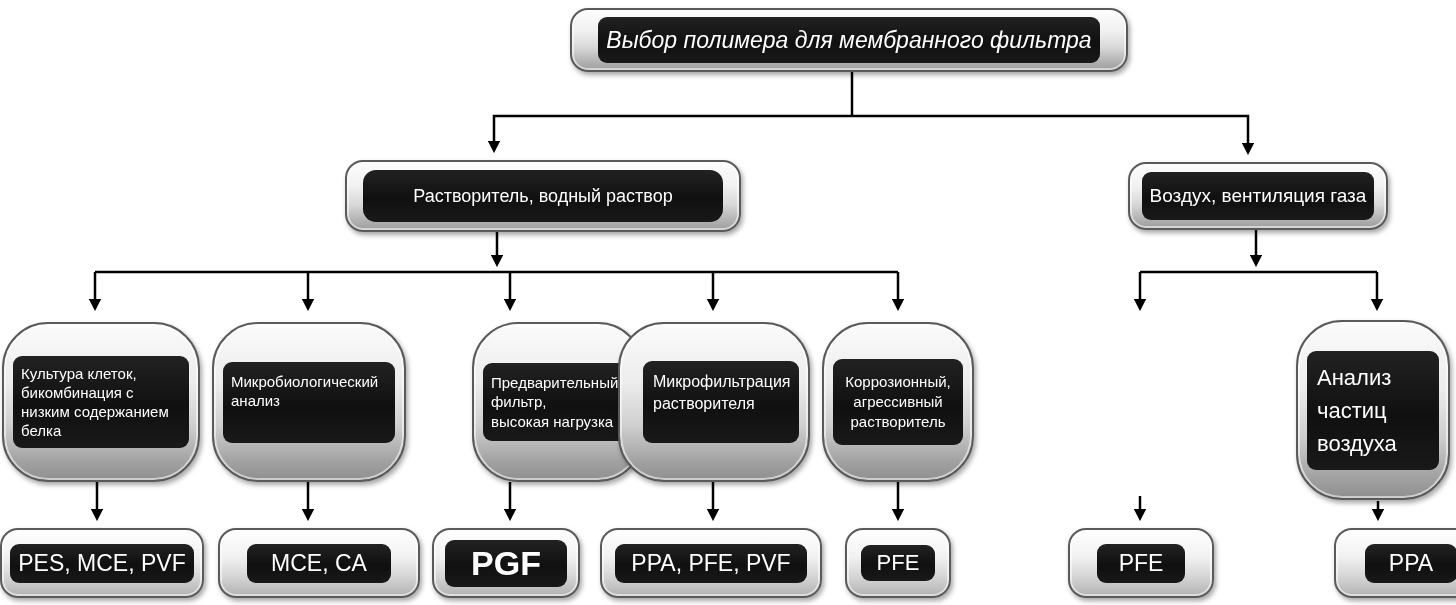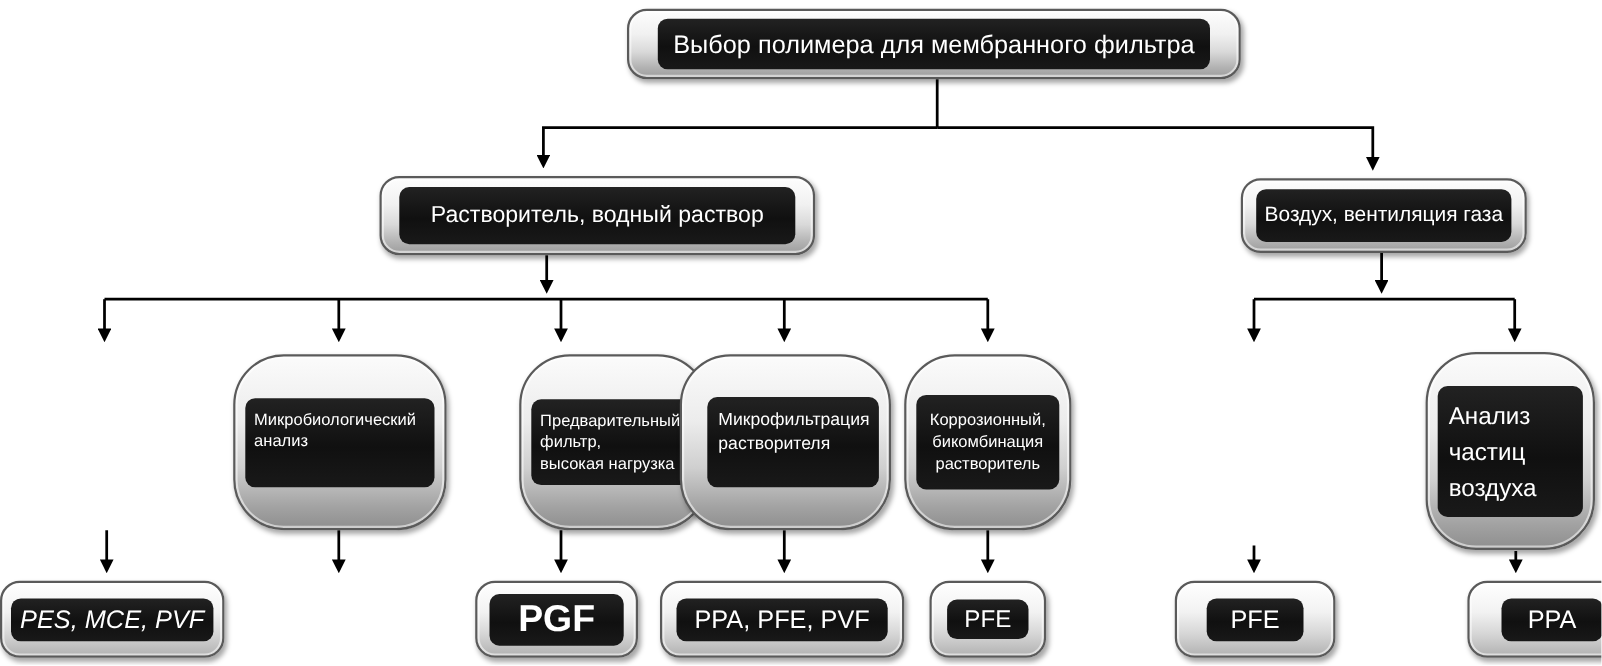--- a/index.html
+++ b/index.html
@@ -61,66 +61,75 @@
       <path d="M97,482 V518" marker-end="url(#arr)"></path>
       <path d="M308,482 V518" marker-end="url(#arr)"></path>
       <path d="M510,482 V518" marker-end="url(#arr)"></path>
       <path d="M713,482 V518" marker-end="url(#arr)"></path>
       <path d="M898,482 V518" marker-end="url(#arr)"></path>
       <path d="M1140,496 V518" marker-end="url(#arr)"></path>
       <path d="M1378,501 V518" marker-end="url(#arr)"></path>
     </g>
   </svg>
 
-  <div class="node rect" style="left:570px;top:8px;width:558px;height:64px;">
+  <div class="node rect" style="left:570px;top:8px;width:558px;height:64px;font-style:italic;">
     <div class="inner lbl" style="flex:1;margin:7px 26px;font-size:23px;">Выбор полимера для мембранного фильтра</div>
   </div>
 
   <div class="node rect" style="left:345px;top:160px;width:396px;height:72px;">
-    <div class="inner lbl" style="flex:1;margin:8px 16px;font-size:21px;">Растворитель, водный раствор</div>
+    <div class="inner lbl" style="flex:1;margin:8px 16px;font-size:18px;border-radius:13px;">Растворитель, водный раствор</div>
   </div>
 
   <div class="node rect" style="left:1128px;top:162px;width:260px;height:68px;">
     <div class="inner lbl" style="flex:1;margin:8px 12px;font-size:19px;">Воздух, вентиляция газа</div>
   </div>
 
+  <div class="node big" style="left:2px;top:322px;width:198px;height:160px;">
+    <div class="inner lbl" style="font-size:15px;line-height:1.28;padding:8px 8px;min-height:92px;">Культура клеток,
+бикомбинация с
+низким содержанием
+белка</div>
+  </div>
 
   <div class="node big" style="left:212px;top:322px;width:194px;height:160px;">
     <div class="inner lbl" style="font-size:15px;line-height:1.3;padding:10px 8px 32px 8px;min-height:76px;align-items:flex-start;">Микробиологический
 анализ</div>
   </div>
 
   <div class="node big" style="left:430px;top:322px;width:172px;height:160px;margin-left:42px;">
     <div class="inner lbl" style="font-size:15px;line-height:1.3;padding:10px 8px;min-height:76px;">Предварительный
 фильтр,
 высокая нагрузка</div>
   </div>
 
   <div class="node big" style="left:618px;top:322px;width:192px;height:160px;padding-left:23px;">
     <div class="inner lbl" style="font-size:16px;line-height:1.35;padding:10px 8px 28px 10px;min-height:76px;align-items:flex-start;">Микрофильтрация
 растворителя</div>
   </div>
 
   <div class="node big" style="left:822px;top:322px;width:152px;height:160px;">
     <div class="inner lbl" style="font-size:15px;line-height:1.35;padding:12px 6px;min-height:86px;justify-content:center;text-align:center;">Коррозионный,
-бикомбинация
+агрессивный
 растворитель</div>
   </div>
 
 
   <div class="node big" style="left:1296px;top:320px;width:154px;height:180px;">
     <div class="inner lbl" style="font-size:22px;line-height:1.5;padding:10px 10px;min-height:104px;">Анализ
 частиц
 воздуха</div>
   </div>
 
-  <div class="node leaf" style="left:0px;top:528px;width:204px;height:70px;font-style:italic;">
+  <div class="node leaf" style="left:0px;top:528px;width:204px;height:70px;">
     <div class="inner" style="font-size:23px;padding:6px 8px;">PES, MCE, PVF</div>
   </div>
 
+  <div class="node leaf" style="left:218px;top:528px;width:202px;height:70px;">
+    <div class="inner" style="font-size:23px;padding:6px 24px;">MCE, CA</div>
+  </div>
 
   <div class="node leaf" style="left:432px;top:528px;width:148px;height:70px;">
     <div class="inner" style="font-size:34px;font-weight:bold;padding:4px 26px;">PGF</div>
   </div>
 
   <div class="node leaf" style="left:600px;top:528px;width:222px;height:70px;">
     <div class="inner" style="font-size:23px;padding:6px 16px;">PPA, PFE, PVF</div>
   </div>
 
   <div class="node leaf" style="left:845px;top:528px;width:106px;height:70px;">

